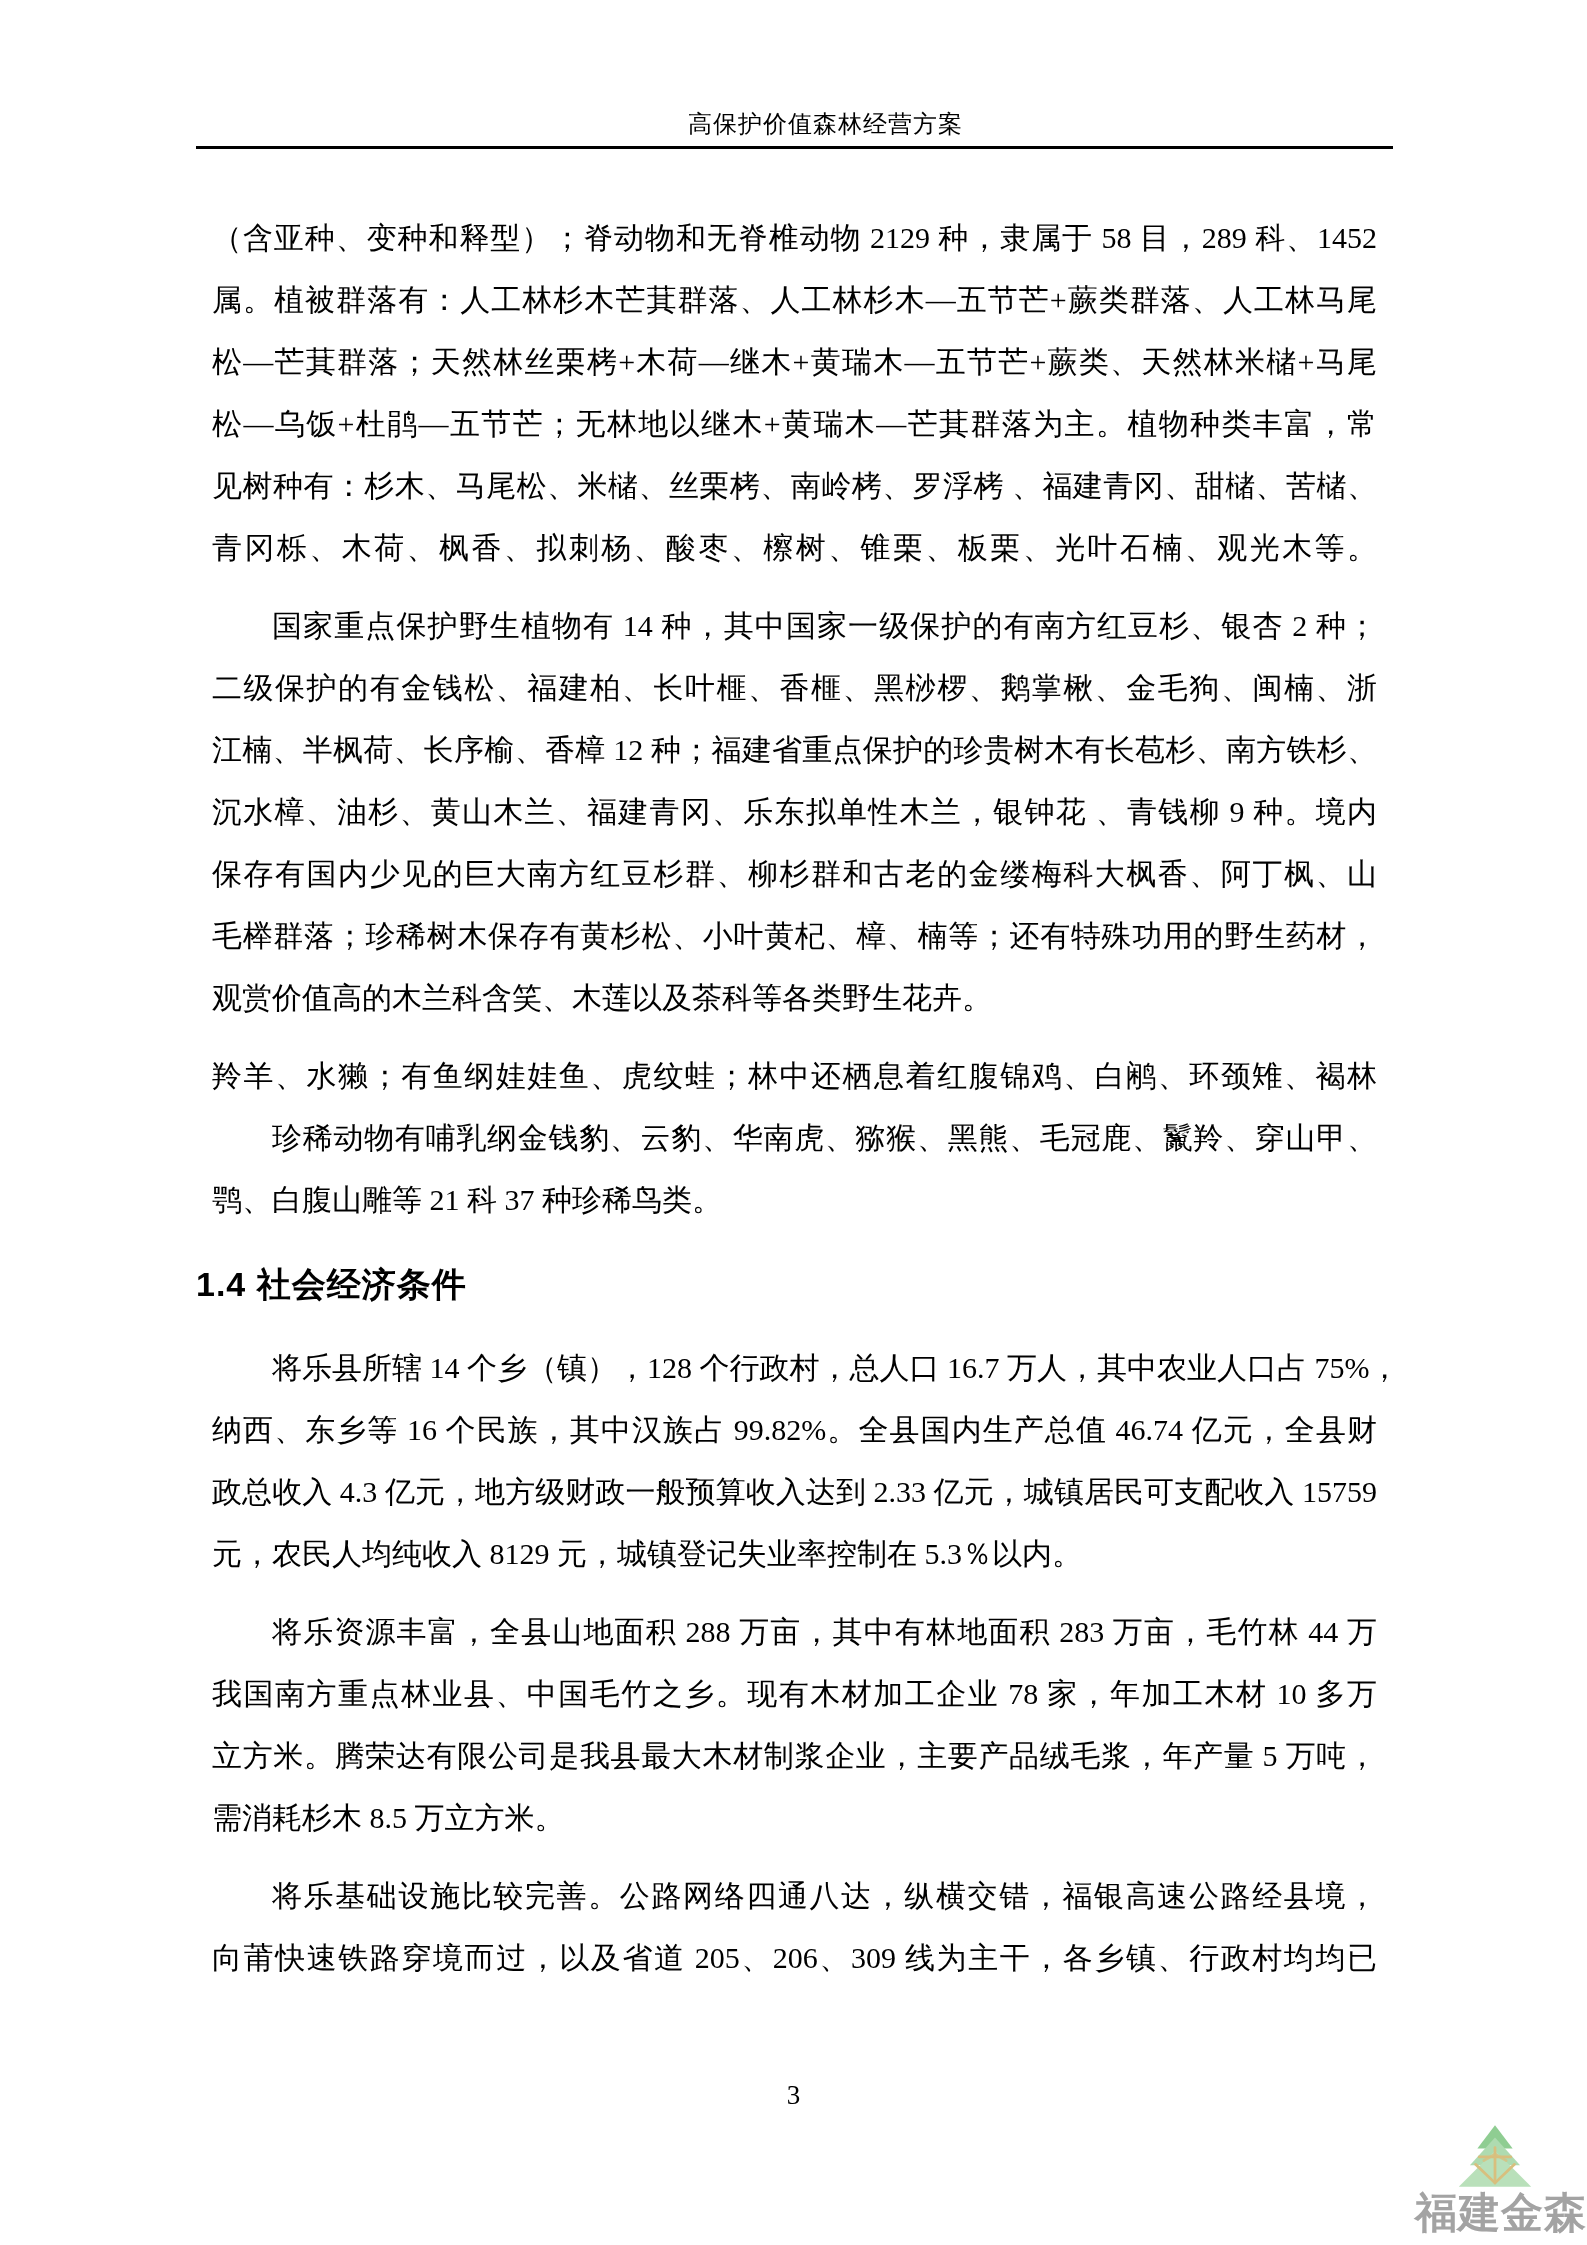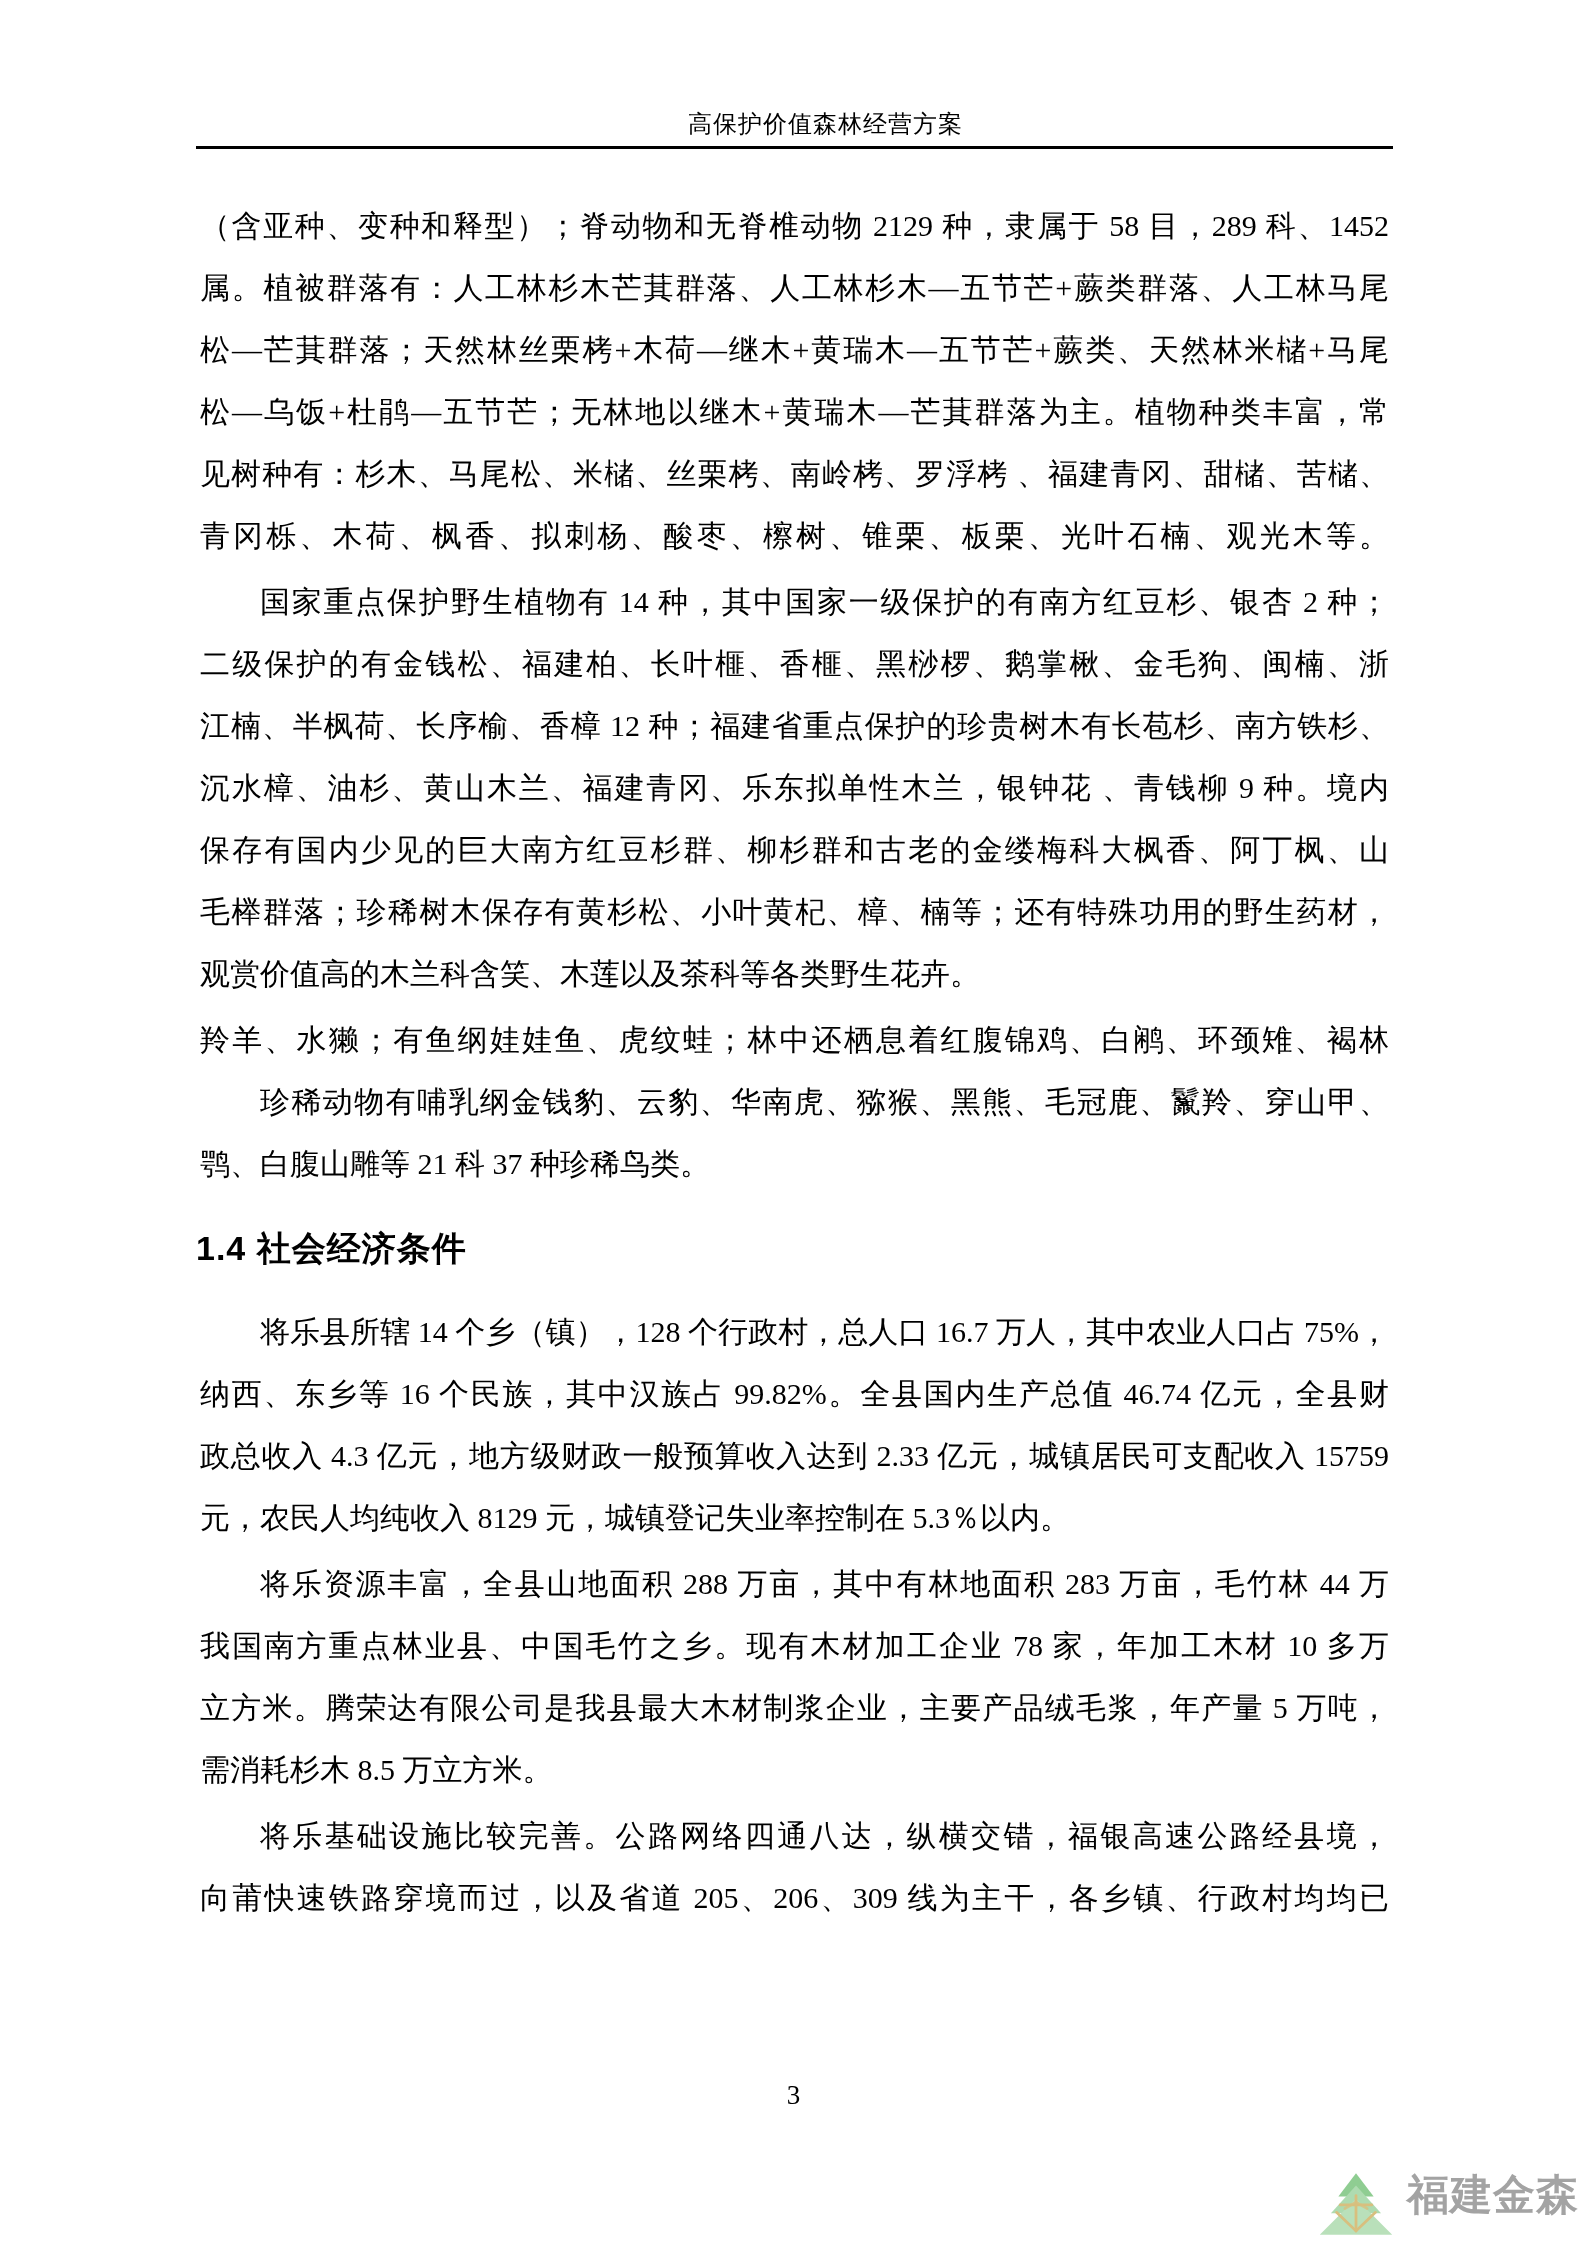--- a/index.html
+++ b/index.html
@@ -22,21 +22,21 @@
   .header-title{
     position:absolute;top:106px;left:0;width:100%;
     text-align:center;font-size:24px;line-height:36px;letter-spacing:1px;margin-left:32px;
   }
   .header-rule{
     position:absolute;top:146px;left:196px;width:1197px;height:3px;background:#000;
   }
   .content{
     position:absolute;left:196px;top:191px;width:1197px;
   }
-  .para{margin:4px;font-family:Liberation Serif, serif;}
+  .para{margin:16px;font-family:Liberation Serif, serif;}
   .line{
     font-size:30px;line-height:62px;
     text-align:justify;text-align-last:justify;
     text-justify:inter-character;
     white-space:nowrap;
   }
   .line-last{text-align-last:left;}
   .para.justify-all .line-last{text-align-last:justify;}
   .line-indent{text-indent:60px;}
   .section-heading{
@@ -44,22 +44,22 @@
     font-weight:bold;
     font-size:34px;line-height:66px;
     margin:20px 0;
     letter-spacing:1px;
   }
   .page-number{
     position:absolute;top:2078px;left:0;width:100%;
     text-align:center;font-size:27px;line-height:34px;
   }
   .logo{
-    position:absolute;right:8px;bottom:8px;
-    display:flex;align-items:flex-start;
+    position:absolute;right:0;bottom:8px;
+    display:flex;align-items:center;flex-direction:column;
   }
   .logo svg{width:78px;height:66px;margin-right:12px;display:block;}
   .logo-text{
     font-family:"Liberation Sans","DejaVu Sans",sans-serif;
     font-weight:bold;
     font-size:42px;line-height:48px;
     color:var(--logo-gray);
     letter-spacing:1px;
   }
 </style>

